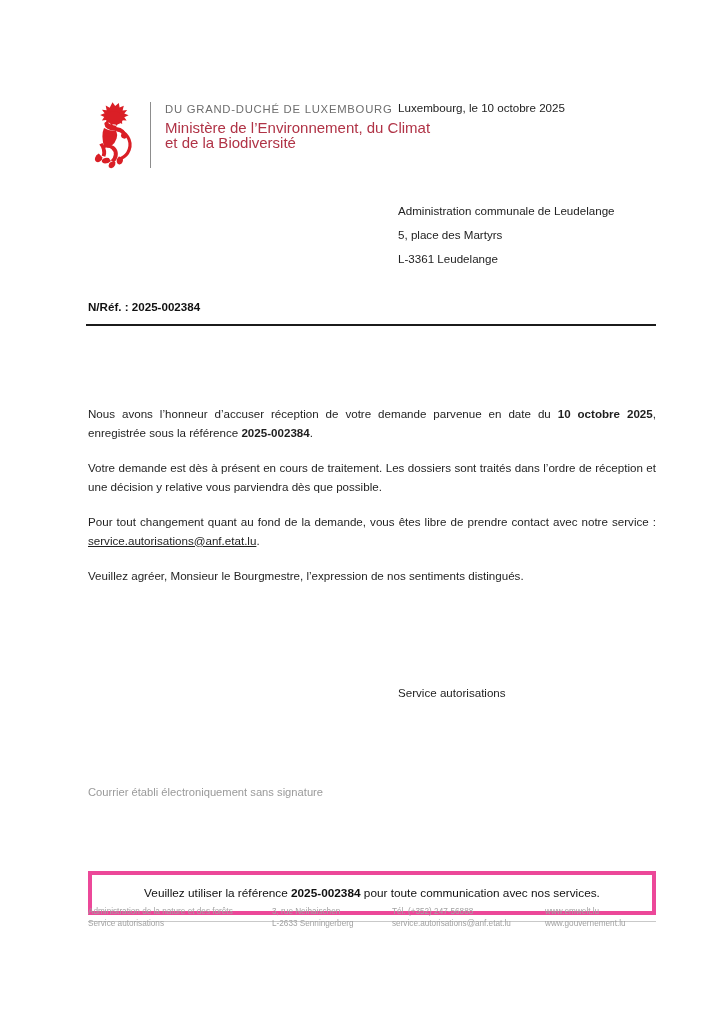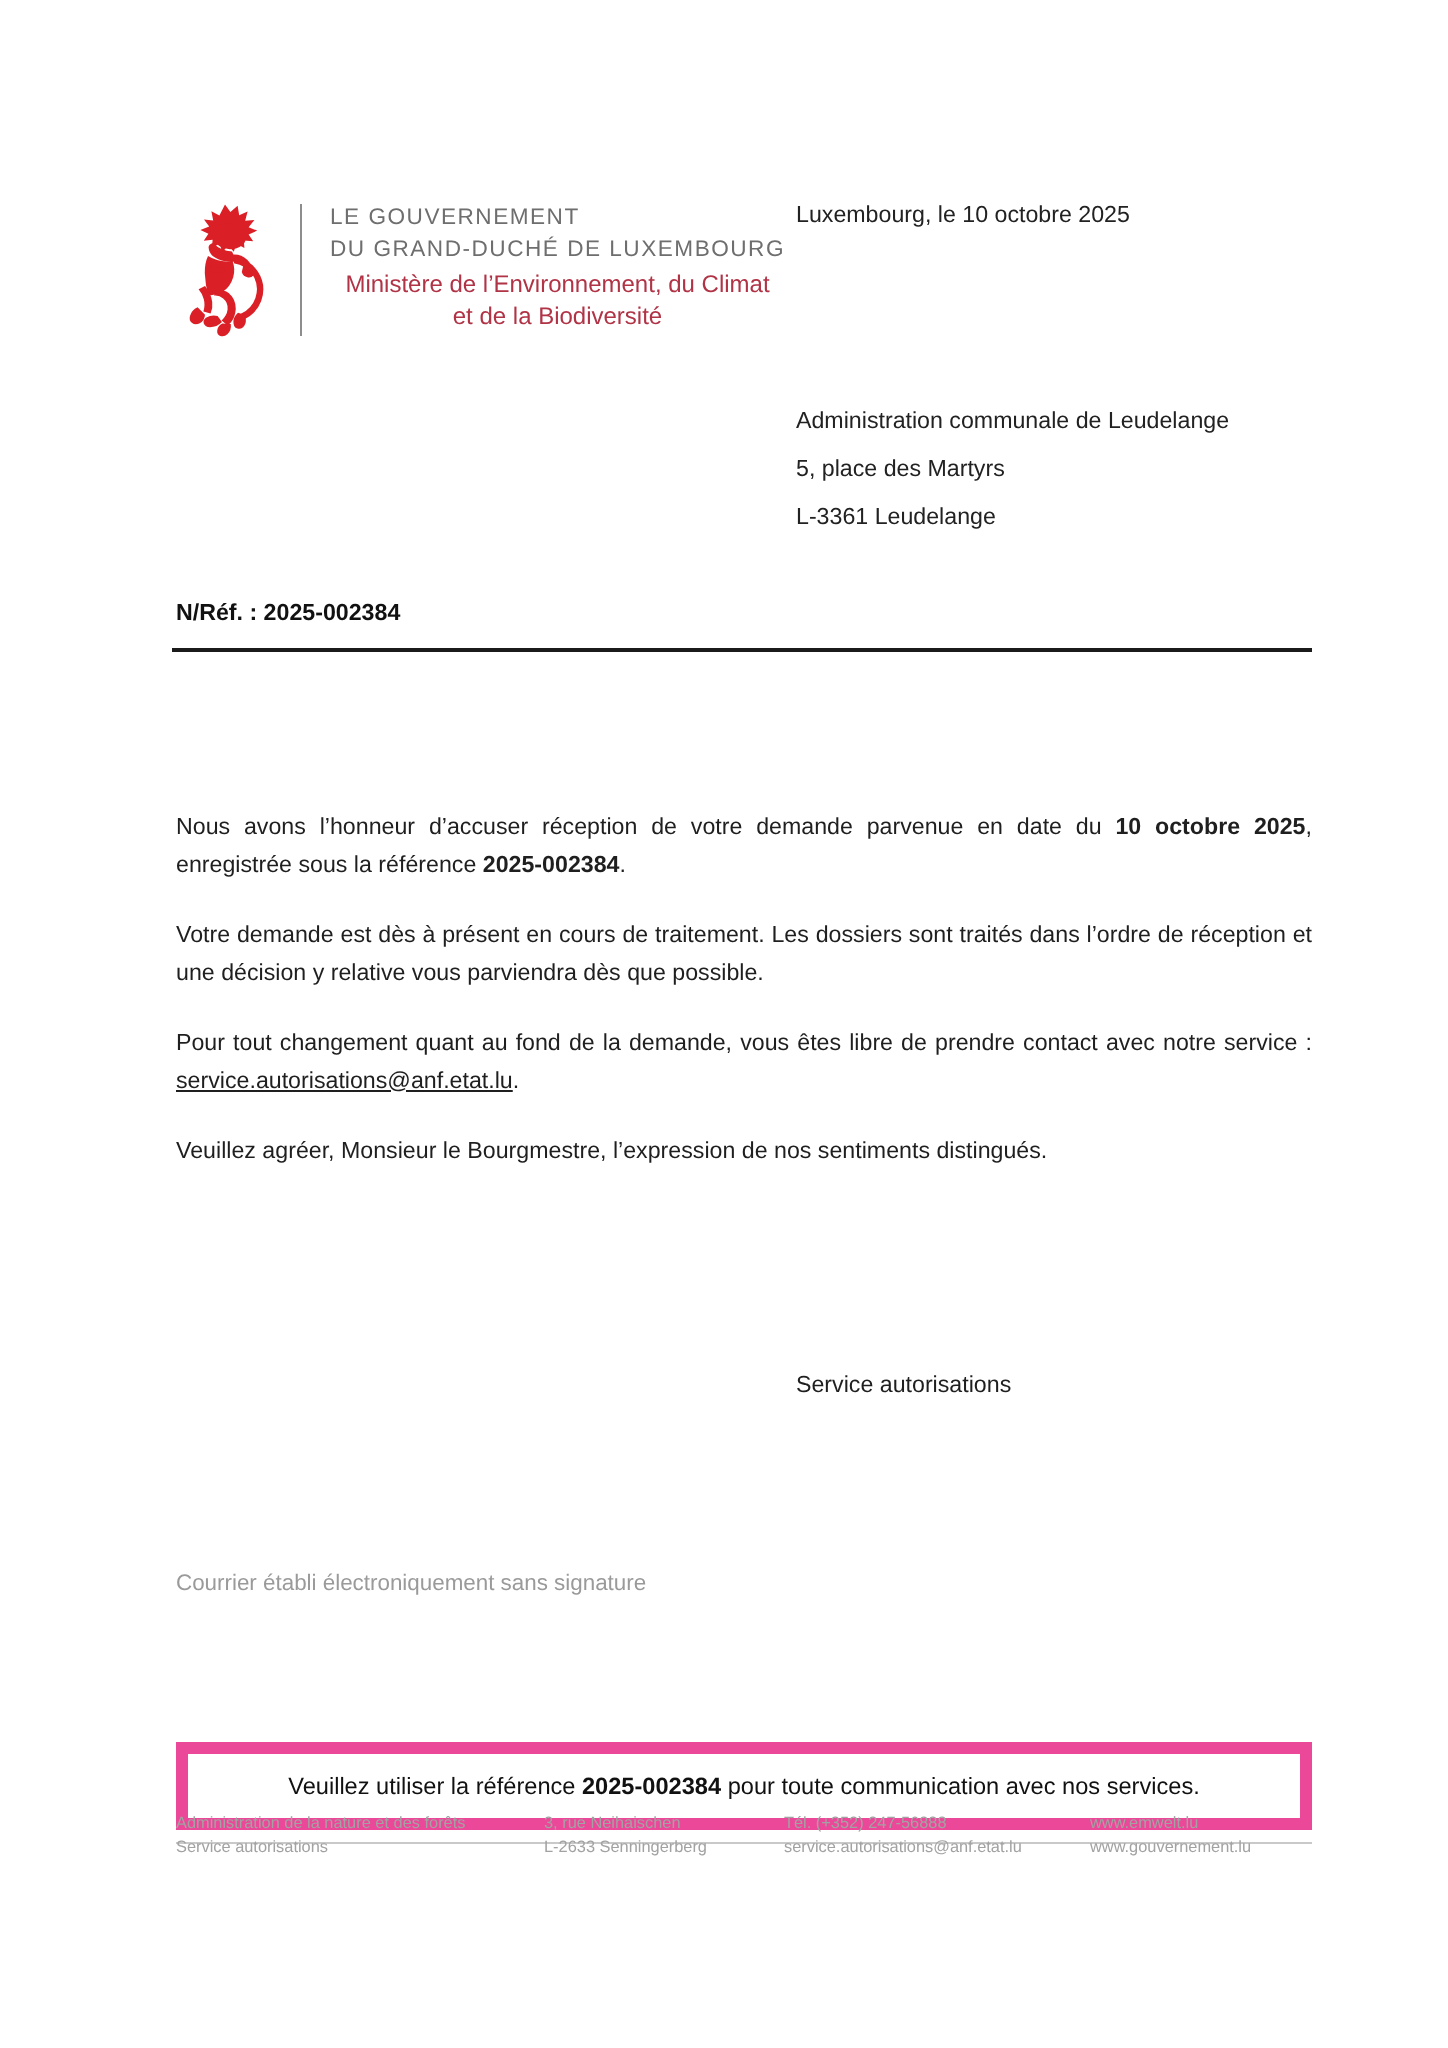--- a/index.html
+++ b/index.html
@@ -47,25 +47,24 @@
     padding-top: 2px;
   }
   .gov-line {
     font-size: 11.3px;
     letter-spacing: 0.75px;
     color: #6e6e6e;
     line-height: 15.5px;
     white-space: nowrap;
   }
   .min-line {
-    font-size: 12px;
+    font-size: 15px;
     color: #b03346;
     line-height: 15.5px;
     white-space: nowrap;
-    text-align: center;
   }
   .min-line.first { padding-top: 2px; }
 
   
   .date-block {
     position: absolute;
     left: 398px;
     top: 101px;
     font-size: 11.6px;
     color: #222;
@@ -156,21 +155,21 @@
     white-space: nowrap;
   }
 
   
   .ref-box {
     position: absolute;
     left: 88px;
     top: 871px;
     width: 568px;
     height: 44px;
-    border: 6px solid #ec4899;
+    border: 4px solid #ec4899;
     box-sizing: border-box;
     display: flex;
     align-items: center;
     justify-content: center;
   }
   .ref-box-text {
     font-size: 11.8px;
     color: #111;
     text-align: center;
   }
@@ -238,21 +237,20 @@
           <path d="M31.0 56.4 q-2.8 2.4 -2.2 5.6 q0.4 2.2 2.4 2.4 q2.4 0.2 3.4 -2.4 q0.9 -2.4 -0.4 -4.6 Z"></path>
 
           <path d="M17.4 33.0 q3.6 1.4 7.4 0.8 l-0.5 2.6 q-4.0 0.5 -7.4 -1.0 Z"></path>
         </g>
       </svg>
     </div>
 
     <div class="crest-divider"></div>
 
     <div class="lockup">
-      <div class="gov-line">LE GOUVERNEMENT</div>
       <div class="gov-line">DU GRAND-DUCHÉ DE LUXEMBOURG</div>
       <div class="min-line first">Ministère de l’Environnement, du Climat</div>
       <div class="min-line">et de la Biodiversité</div>
     </div>
   </div>
 
   <div class="date-block">Luxembourg, le 10 octobre 2025</div>
 
   <div class="recipient-block">
     <div class="recipient-line">Administration communale de Leudelange</div>

